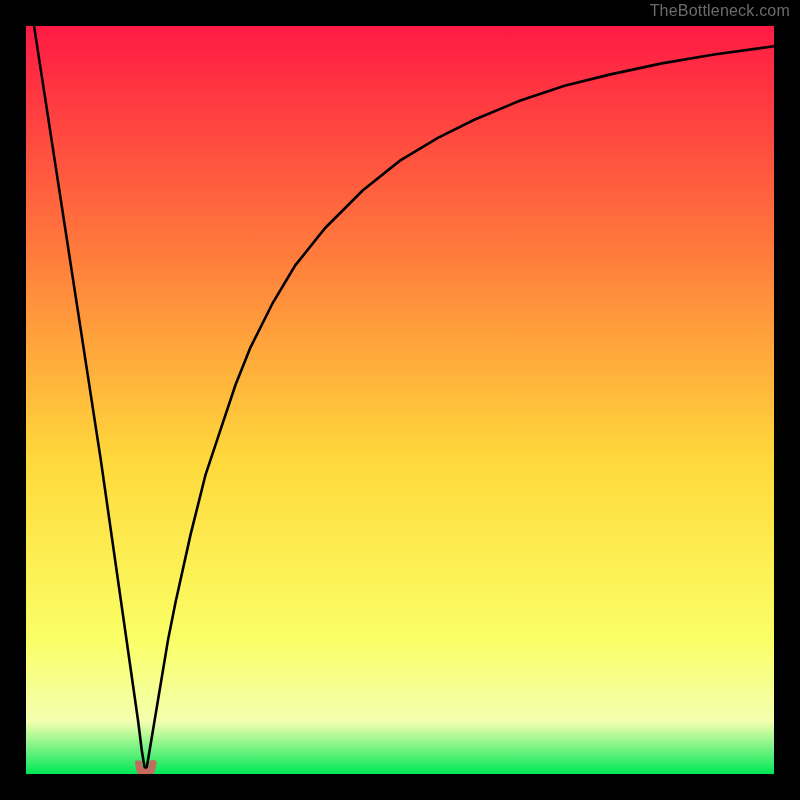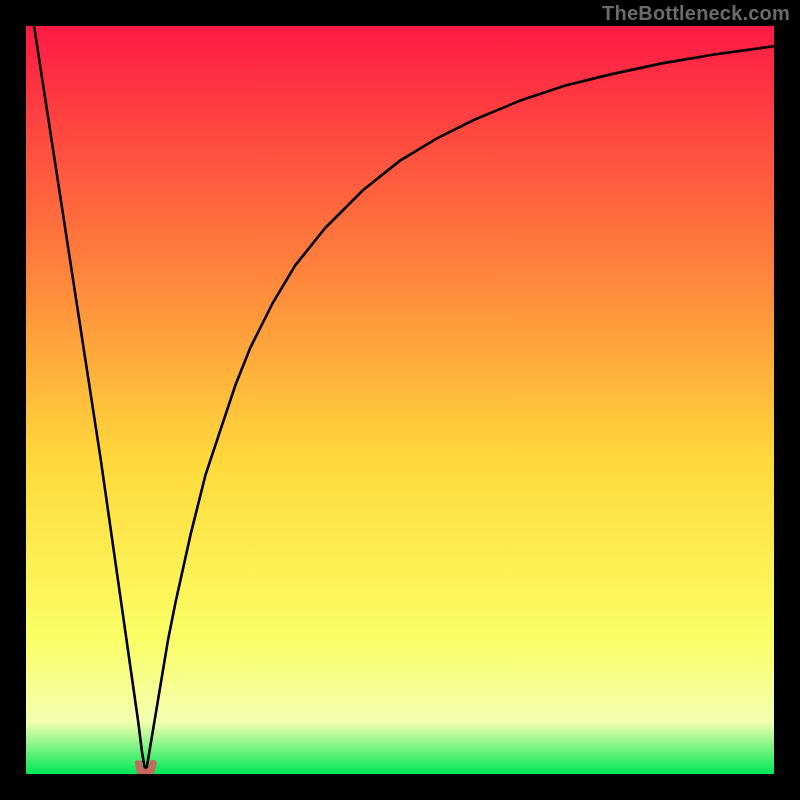--- a/index.html
+++ b/index.html
@@ -30,22 +30,22 @@
   .plot svg {
     display: block;
     width: 748px;
     height: 748px;
   }
   .watermark {
     position: absolute;
     top: 2px;
     right: 10px;
     color: #6b6b6b;
-    font-size: 20px;
-    font-weight: 700;
+    font-size: 16px;
+    font-weight: 400;
     letter-spacing: 0.2px;
     user-select: none;
   }
 </style>
 </head>
 <body>
 
 <div class="frame">
 
   <div class="watermark">TheBottleneck.com</div>

